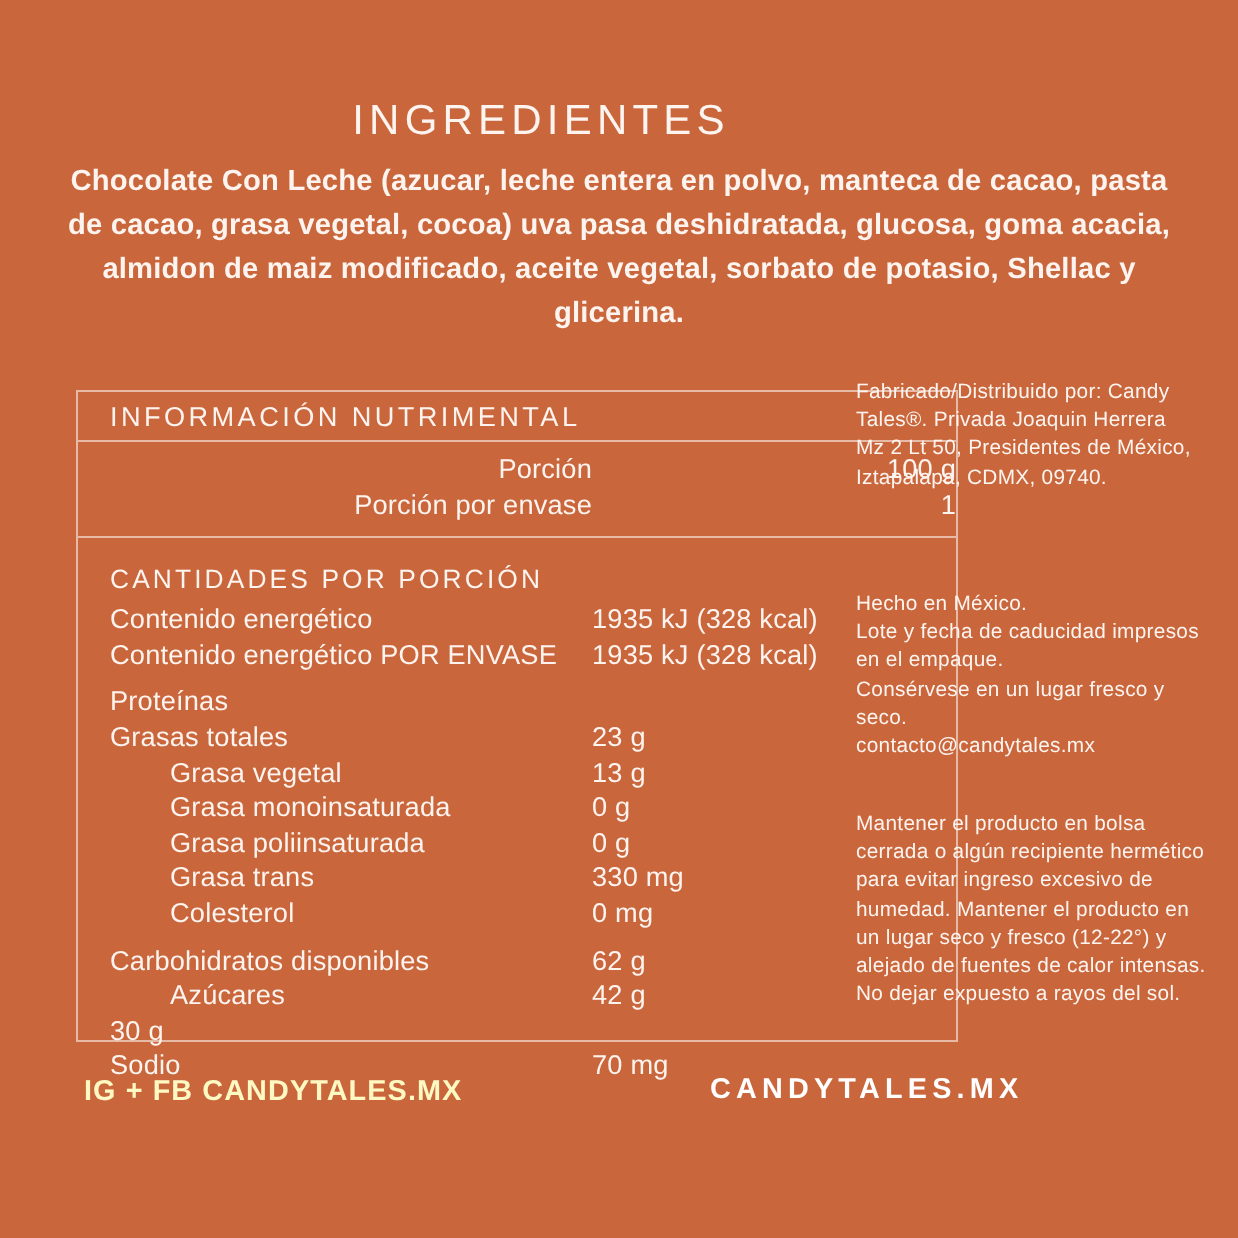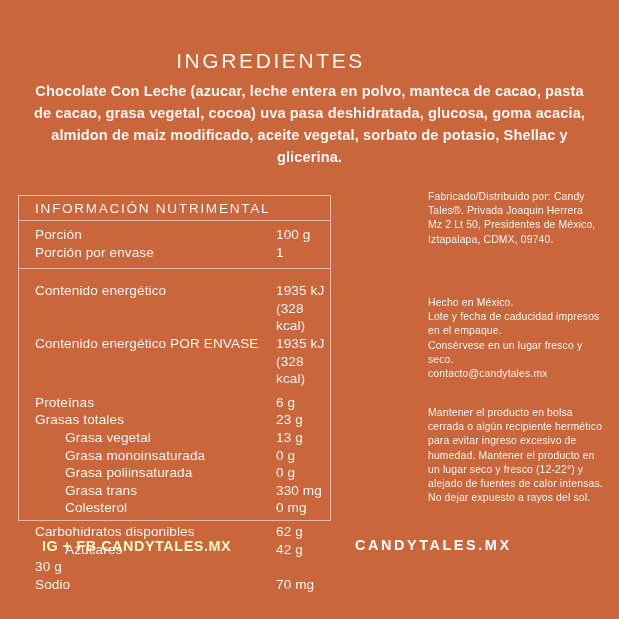--- a/index.html
+++ b/index.html
@@ -42,23 +42,23 @@
     color: #fdf4ef;
     letter-spacing: 0.1px;
   }
   .ingredients-body .allergen {
     display: block;
   }
 
   
   .nutri-box {
     position: absolute;
-    left: 18px;
+    left: 38px;
     top: 195px;
-    width: 313px;
+    width: 441px;
     height: 326px;
     border: 1px solid rgba(255,255,255,0.55);
     box-sizing: border-box;
   }
 
   .nutri-head {
     height: 25px;
     border-bottom: 1px solid rgba(255,255,255,0.55);
     display: flex;
     align-items: center;
@@ -68,20 +68,21 @@
   .nutri-head-label {
     font-size: 13.6px;
     letter-spacing: 1.7px;
     color: #fdf4ef;
   }
 
   .nutri-portion {
     border-bottom: 1px solid rgba(255,255,255,0.55);
     padding: 5px 0 7px 16px;
     box-sizing: border-box;
+    text-align: right;
   }
 
   .nutri-amounts {
     padding: 13px 0 0 16px;
     box-sizing: border-box;
   }
   .amounts-label {
     font-size: 13.2px;
     letter-spacing: 1.55px;
     color: #fdf4ef;
@@ -164,32 +165,32 @@
         <span class="rlabel">Porción</span>
         <span class="rvalue">100 g</span>
       </div>
       <div class="row">
         <span class="rlabel">Porción por envase</span>
         <span class="rvalue">1</span>
       </div>
     </div>
 
   <div class="nutri-amounts">
+    <div class="amounts-label">CANTIDADES POR PORCIÓN</div>
     <div>
         <div class="row">
           <span class="rlabel">Contenido energético</span>
           <span class="rvalue">1935 kJ (328 kcal)</span>
         </div>
         <div class="row">
           <span class="rlabel">Contenido energético POR ENVASE</span>
           <span class="rvalue">1935 kJ (328 kcal)</span>
         </div>
         <div class="row gap-top">
           <span class="rlabel">Proteínas</span>
-          <span class="rvalue">6 g</span>
         </div>
         <div class="row">
           <span class="rlabel">Grasas totales</span>
           <span class="rvalue">23 g</span>
         </div>
         <div class="row indent">
           <span class="rlabel">Grasa vegetal</span>
           <span class="rvalue">13 g</span>
         </div>
         <div class="row indent">

